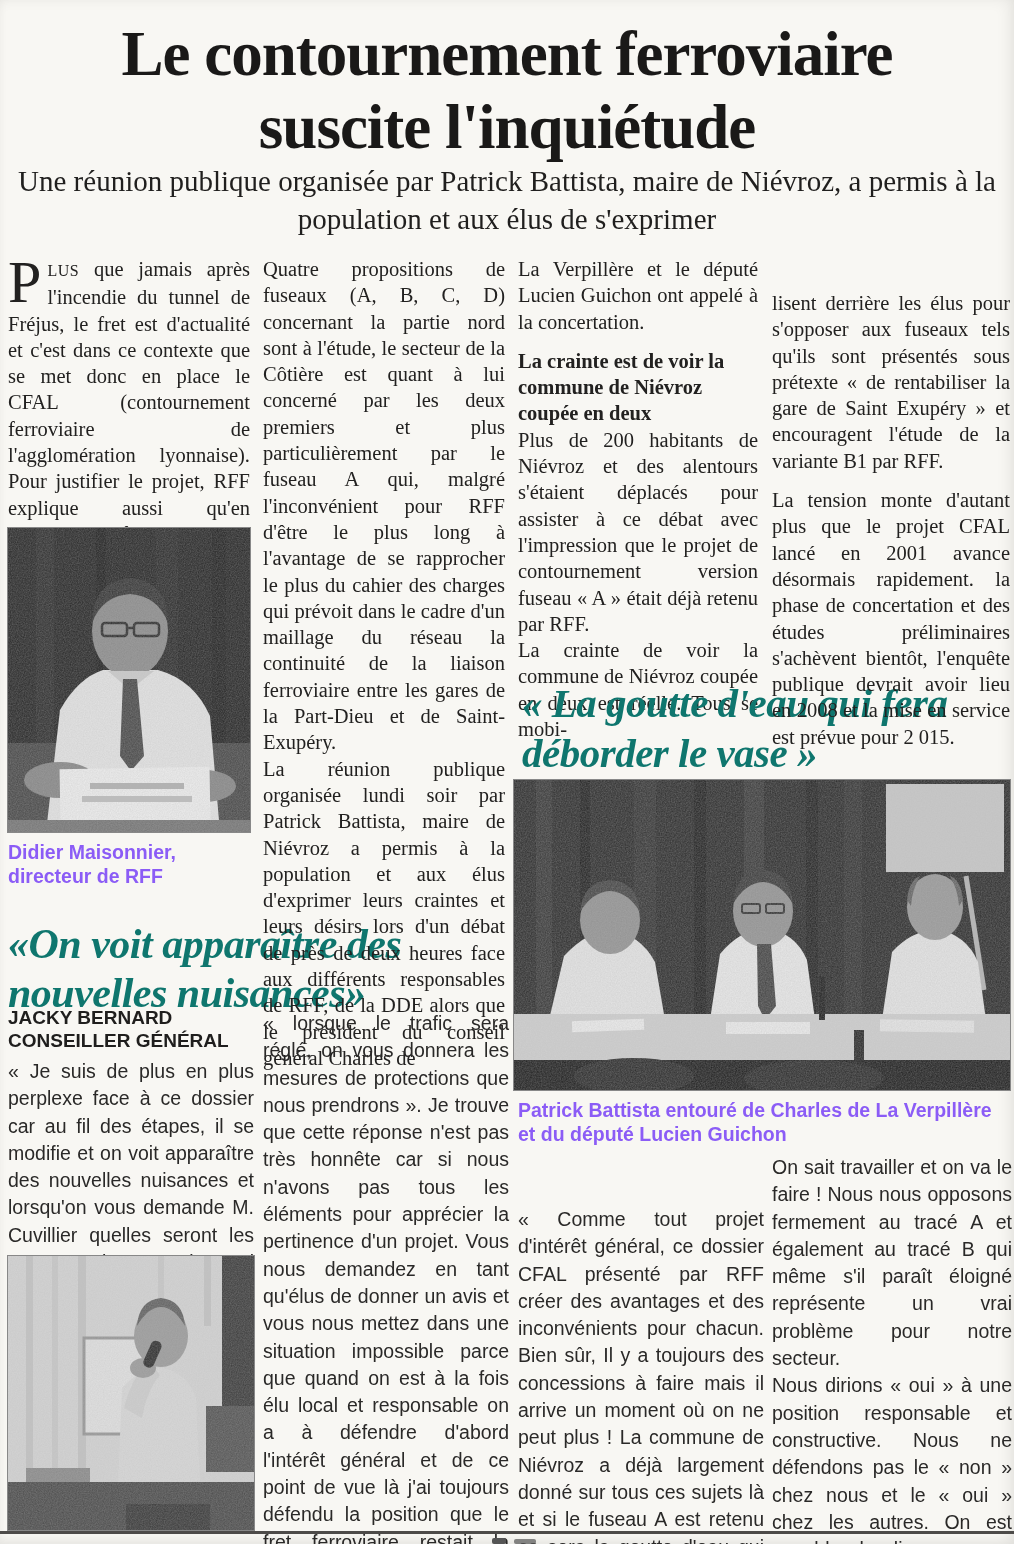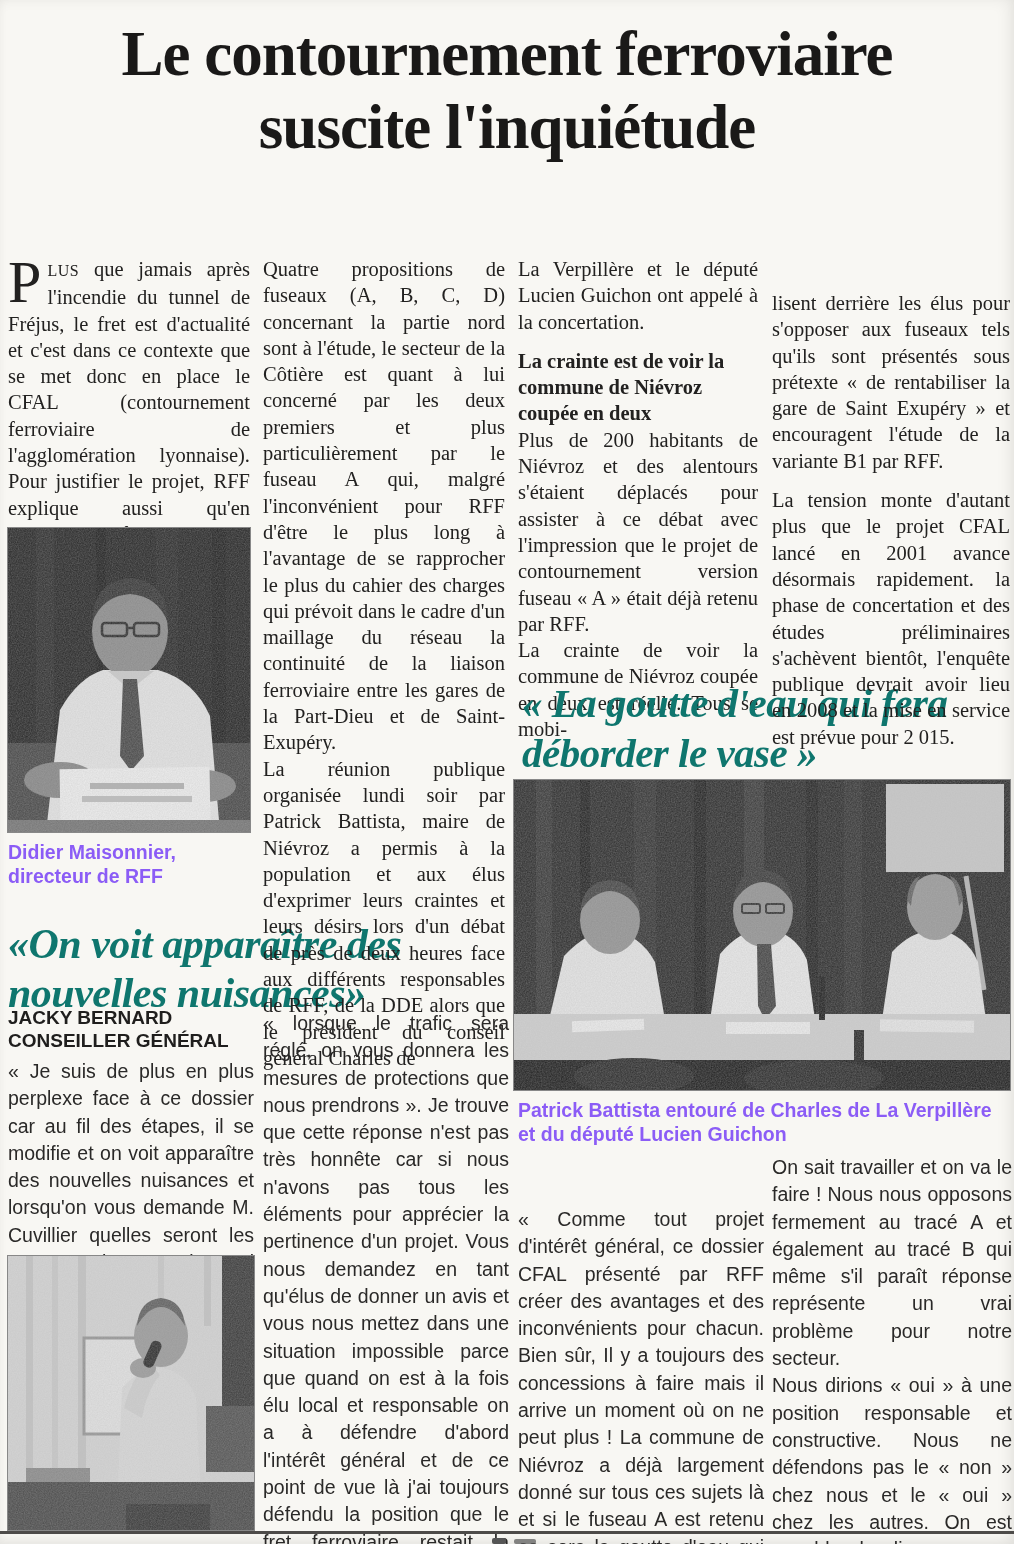--- a/index.html
+++ b/index.html
@@ -43,20 +43,21 @@
 </style>
 </head>
 <body>
 
 <div class="page">
 
   <h1 class="abs headline" style="margin:16px;">
     <span style="display:block">Le contournement ferroviaire</span>
     <span style="display:block">suscite l'inquiétude</span>
   </h1>
+  <div class="abs subheadline">Une réunion publique organisée par Patrick Battista, maire de Niévroz, a permis à la population et aux élus de s'exprimer</div>
 
   <div class="abs serif" style="left:8px;top:256px;width:242px;">
     <span class="dropcap">P</span><span class="smallcaps">LUS</span><span> que jamais après l'incendie du tunnel de Fréjus, le fret est d'actualité et c'est dans ce contexte que se met donc en place le CFAL (contournement ferroviaire de l'agglomération lyonnaise). Pour justifier le projet, RFF explique aussi qu'en allégeant le fret à la Part-Dieu, le service TER pourra lui se développer.</span>
   </div>
 
   <figure class="abs photo" style="left:8px;top:528px;width:242px;height:304px;">
     <svg viewBox="0 0 242 304" preserveAspectRatio="none">
       <defs>
         <filter id="noise1" x="0" y="0" width="100%" height="100%">
           <feTurbulence type="fractalNoise" baseFrequency="0.85" numOctaves="2"></feTurbulence>
@@ -192,21 +193,21 @@
 
   <div class="abs sans" style="left:518px;top:1206px;width:246px;">« Comme tout projet d'intérêt général, ce dossier CFAL présenté par RFF créer des avantages et des inconvénients pour chacun. Bien sûr, Il y a toujours des concessions à faire mais il arrive un moment où on ne peut plus ! La commune de Niévroz a déjà largement donné sur tous ces sujets là et si le fuseau A est retenu ce sera la goutte d'eau qui fera déborder le vase. Pour autant, nous n'avons pas pour habitude de jouer la chaise vide ou de descendre dans la rue.</div>
 
   <div class="abs serif" style="left:772px;top:268px;width:238px;margin-top:22px;">
     <p>lisent derrière les élus pour s'opposer aux fuseaux tels qu'ils sont présentés sous prétexte « de rentabiliser la gare de Saint Exupéry » et encouragent l'étude de la variante B1 par RFF.</p>
     <div class="para-gap"></div>
     <p>La tension monte d'autant plus que le projet CFAL lancé en 2001 avance désormais rapidement. la phase de concertation et des études préliminaires s'achèvent bientôt, l'enquête publique devrait avoir lieu en 2008 et la mise en service est prévue pour 2 015.</p>
   </div>
 
   <div class="abs sans" style="left:772px;top:1154px;width:240px;">
-    <p>On sait travailler et on va le faire ! Nous nous opposons fermement au tracé A et également au tracé B qui même s'il paraît réponse représente un vrai problème pour notre secteur.</p>
+    <p>On sait travailler et on va le faire ! Nous nous opposons fermement au tracé A et également au tracé B qui même s'il paraît éloigné représente un vrai problème pour notre secteur.</p>
     <p>Nous dirions « oui » à une position responsable et constructive. Nous ne défendons pas le « non » chez nous et le « oui » chez les autres. On est capable de dire « non » comme de dire « oui mais » ! Un « oui mais » négocié à l'échelle de notre secteur en recherchant une alternative. »</p>
   </div>
 
   <div class="abs rule" style="left:0;top:1531px;width:1014px;"></div>
   <div class="abs smudge" style="left:492px;top:1538px;width:14px;height:6px;"></div>
   <div class="abs smudge" style="left:514px;top:1539px;width:22px;height:5px;opacity:.7;"></div>
 
 </div>
 
 </body></html>

